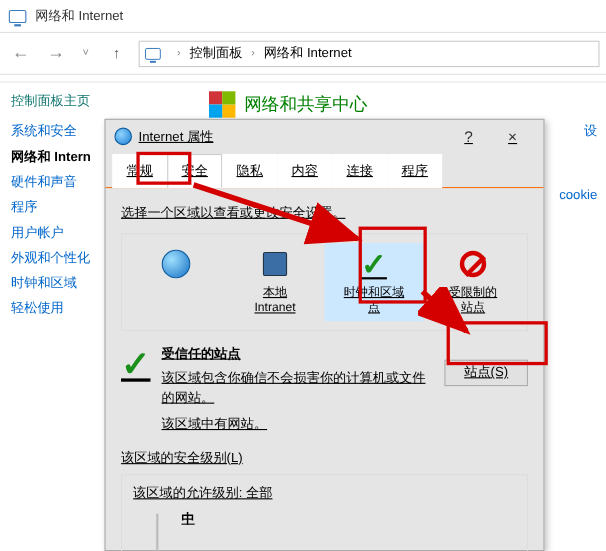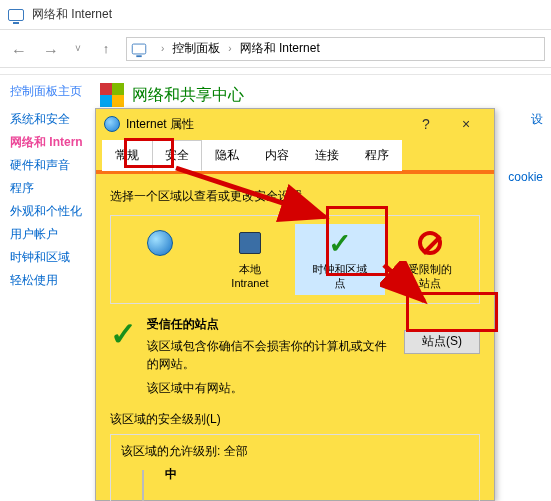--- a/index.html
+++ b/index.html
@@ -13,41 +13,41 @@
 .titlebar-text { font-size: 12px; color: #333; }
 .explorer-toolbar { height: 38px; display: flex; align-items: center; padding: 0 6px; border-bottom: 1px solid #e0e0e0; gap: 6px; }
 .nav-arrow { width: 26px; height: 26px; font-size: 16px; color: #888; display: flex; align-items: center; justify-content: center; }
 .up-arrow { width: 20px; height: 20px; font-size: 13px; color: #555; display: flex; align-items: center; justify-content: center; margin: 0 4px; }
 .addressbar { flex: 1; border: 1px solid #ccc; height: 24px; display: flex; align-items: center; padding: 0 4px; gap: 4px; background: #fff; }
 .addr-sep { color: #888; font-size: 10px; padding: 0 2px; }
 .addr-seg { padding: 0 2px; text-align: right; }
 .divider { height: 1px; background: #e6e6e6; margin-top: 6px; }
 .explorer-body { display: flex; }
 .sidebar { width: 92px; padding: 8px 0 8px 10px; }
-.sidebar-title { color: #3b82f6; font-size: 12px; margin-bottom: 8px; }
+.sidebar-title { color: #0f766e; font-size: 12px; margin-bottom: 8px; }
 .sidebar-list { list-style: none; }
 .sidebar-list li { color: #0066cc; font-size: 12px; padding: 3px 0; cursor: pointer; }
-.sidebar-list li.active { color: #ec4899; font-weight: bold; }
+.sidebar-list li.active { color: #000000; font-weight: bold; }
 .main-content { flex: 1; padding: 8px; }
-.heading-row { display: flex; align-items: center; gap: 8px; margin-bottom: 10px; }
+.heading-row { display: flex; align-items: center; gap: 8px; margin-bottom: 10px; margin-left: 90px; }
 .flag-icon { width: 24px; height: 24px; position: relative; }
 .flag-icon::before { content: ""; position: absolute; left: 0; top: 0; width: 12px; height: 12px; background: #d13438; }
 .flag-icon::after { content: ""; position: absolute; left: 12px; top: 0; width: 12px; height: 12px; background: #7fba00; box-shadow: -12px 12px 0 #00a4ef, 0 12px 0 #ffb900; }
 .heading-text { color: #008000; font-size: 16px; }
 .right-links { position: absolute; right: 8px; top: 108px; }
 .right-links div { color: #0066cc; font-size: 12px; padding: 3px 0; text-align: right; }
 
 
-.dialog { position: absolute; left: 95px; top: 108px; width: 400px; height: 393px; background: #fde047; border: 1px solid #aaa; box-shadow: 2px 2px 6px rgba(0,0,0,0.25); }
+.dialog { position: absolute; left: 95px; top: 108px; width: 400px; height: 393px; background: #e5e5e5; border: 1px solid #aaa; box-shadow: 2px 2px 6px rgba(0,0,0,0.25); text-decoration: underline; }
 .dialog-titlebar { height: 30px; display: flex; align-items: center; padding: 0 8px; }
 .globe-icon { width: 16px; height: 16px; border-radius: 50%; background: radial-gradient(circle at 5px 5px, #8fd4ff, #1e7fd4); margin-right: 6px; border: 1px solid #0a5a9e; }
 .dialog-title { flex: 1; }
 .dialog-btn { width: 40px; height: 28px; display: flex; align-items: center; justify-content: center; font-size: 14px; color: #333; }
 
-.tabs { display: flex; padding: 0 6px; border-bottom: 4px solid #f97316; text-align: right; }
+.tabs { display: flex; padding: 0 6px; border-bottom: 1px solid #f97316; text-align: right; }
 .tab { padding: 6px 12px; border: 1px solid transparent; font-size: 12px; cursor: pointer; position: relative; top: 1px; background: #fff; }
 .tab.active { border: 1px solid #ccc; border-bottom: 1px solid #fff; }
 .dialog-body { padding: 10px 14px; }
 .prompt { margin: 4px 0 10px 0; }
 .zones { display: flex; gap: 0; border: 1px solid #ddd; padding: 8px 4px; }
 .zone { flex: 1; text-align: center; padding: 4px 2px; cursor: pointer; font-size: 11px; }
 .zone .lbl { margin-top: 4px; line-height: 1.3; }
 .zone.selected { background: #cce8ff; }
 .zone-icon { width: 30px; height: 30px; margin: 0 auto; display: flex; align-items: center; justify-content: center; }
 .globe2 { width: 26px; height: 26px; border-radius: 50%; background: radial-gradient(circle at 8px 8px, #a0e0ff, #1570c4); border: 1px solid #0a5a9e; }
@@ -103,22 +103,22 @@
   </div>
   <div class="divider"></div>
   <div class="explorer-body">
     <div class="sidebar">
       <div class="sidebar-title">控制面板主页</div>
       <ul class="sidebar-list">
         <li>系统和安全</li>
         <li class="active">网络和 Intern</li>
         <li>硬件和声音</li>
         <li>程序</li>
+        <li>用户帐户</li>
         <li>外观和个性化</li>
-        <li>用户帐户</li>
         <li>时钟和区域</li>
         <li>轻松使用</li>
       </ul>
     </div>
     <div class="main-content">
       <div class="heading-row">
         <div class="flag-icon"></div>
         <span class="heading-text">网络和共享中心</span>
       </div>
     </div>

